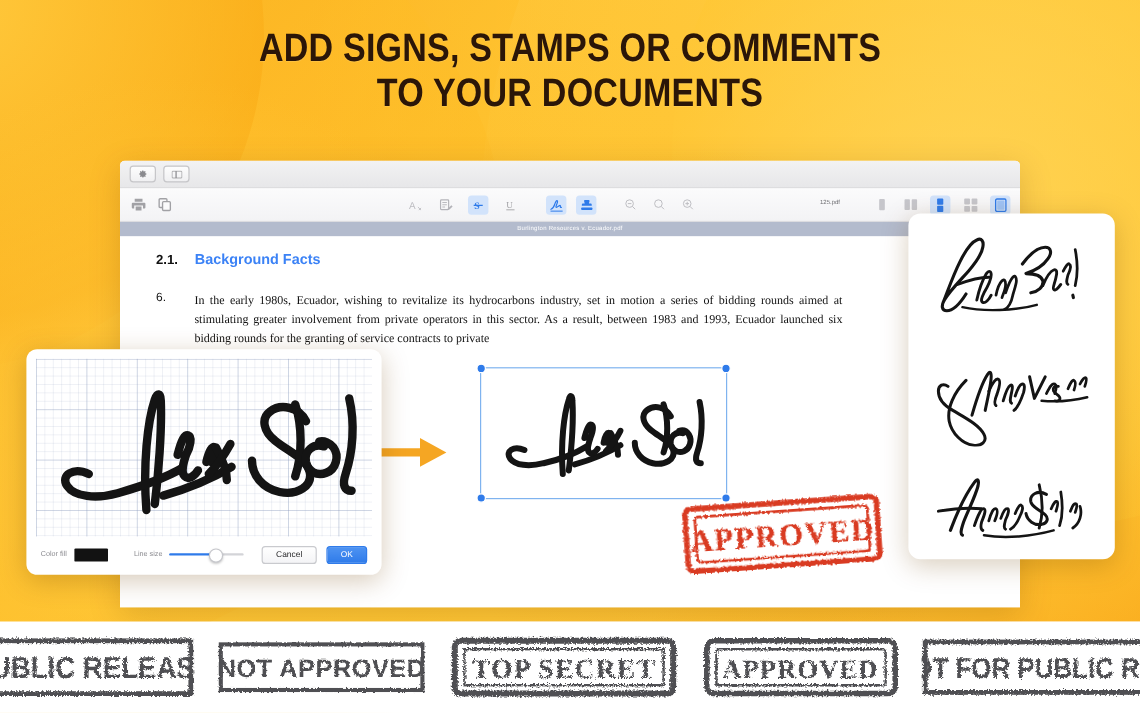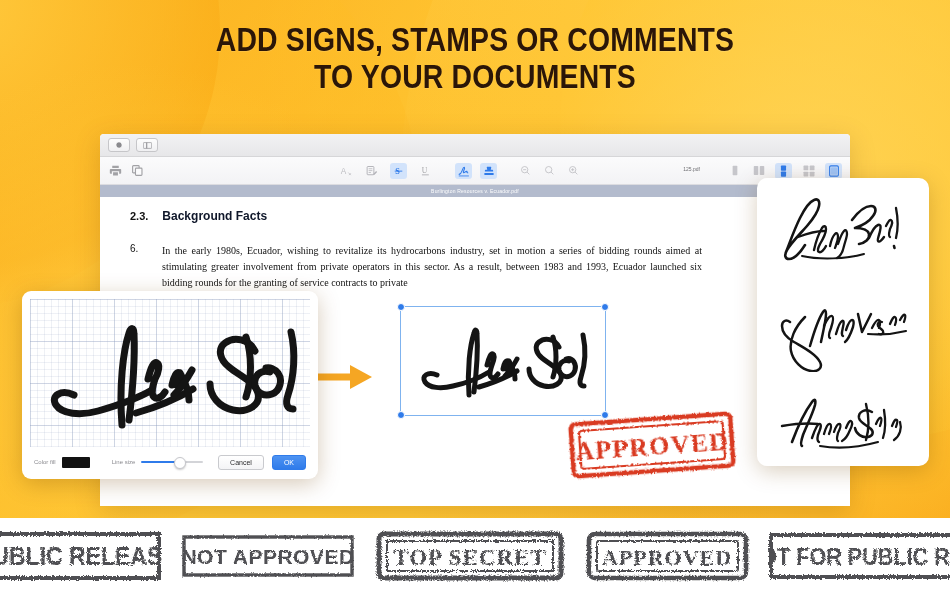--- a/index.html
+++ b/index.html
@@ -88,21 +88,21 @@
     height:12px;background:#b3bbcd;display:flex;align-items:center;justify-content:center;
     color:#ffffff;font-size:5px;letter-spacing:.2px;
   }
   .pagelabel{
     position:absolute;right:150px;top:32px;font-size:5px;color:#6f6f73;
   }
 
   .docpage{position:relative;background:#ffffff;height:312px;padding:12px 38px 0 22px;}
   .sec-head{display:flex;gap:14px;align-items:baseline;margin:0 0 20px 8px;}
   .sec-num{font-size:11px;font-weight:bold;color:#111;}
-  .sec-title{font-size:12px;font-weight:bold;color:#0f172a;}
+  .sec-title{font-size:12px;font-weight:bold;color:#3b82f6;}
   .para{display:flex;gap:16px;margin-left:8px;}
   .para-num{font-size:10px;color:#111;width:16px;flex:none;}
   .para-body{
     font-size:10px;line-height:1.62;color:#111;text-align:justify;
     text-justify:inter-word;max-width:540px;font-family:Liberation Serif, serif;
   }
 
   
   .sig-editor{
     position:absolute;left:22px;top:291px;width:296px;height:188px;
@@ -334,21 +334,21 @@
       </div>
     </div>
 
     <div class="docnamebar">
       <span>Burlington Resources v. Ecuador.pdf</span>
     </div>
     <div class="pagelabel">125.pdf</div>
 
     <div class="docpage">
       <div class="sec-head">
-        <span class="sec-num">2.3.</span>
+        <span class="sec-num">2.1.</span>
         <span class="sec-title">Background Facts</span>
       </div>
       <div class="para">
         <span class="para-num">6.</span>
         <span class="para-body">In the early 1980s, Ecuador, wishing to revitalize its hydrocarbons industry, set in motion a series of bidding rounds aimed at stimulating greater involvement from private operators in this sector. As a result, between 1983 and 1993, Ecuador launched six bidding rounds for the granting of service contracts to private</span>
       </div>
     </div>
   </div>
 
   <div class="sig-card">

